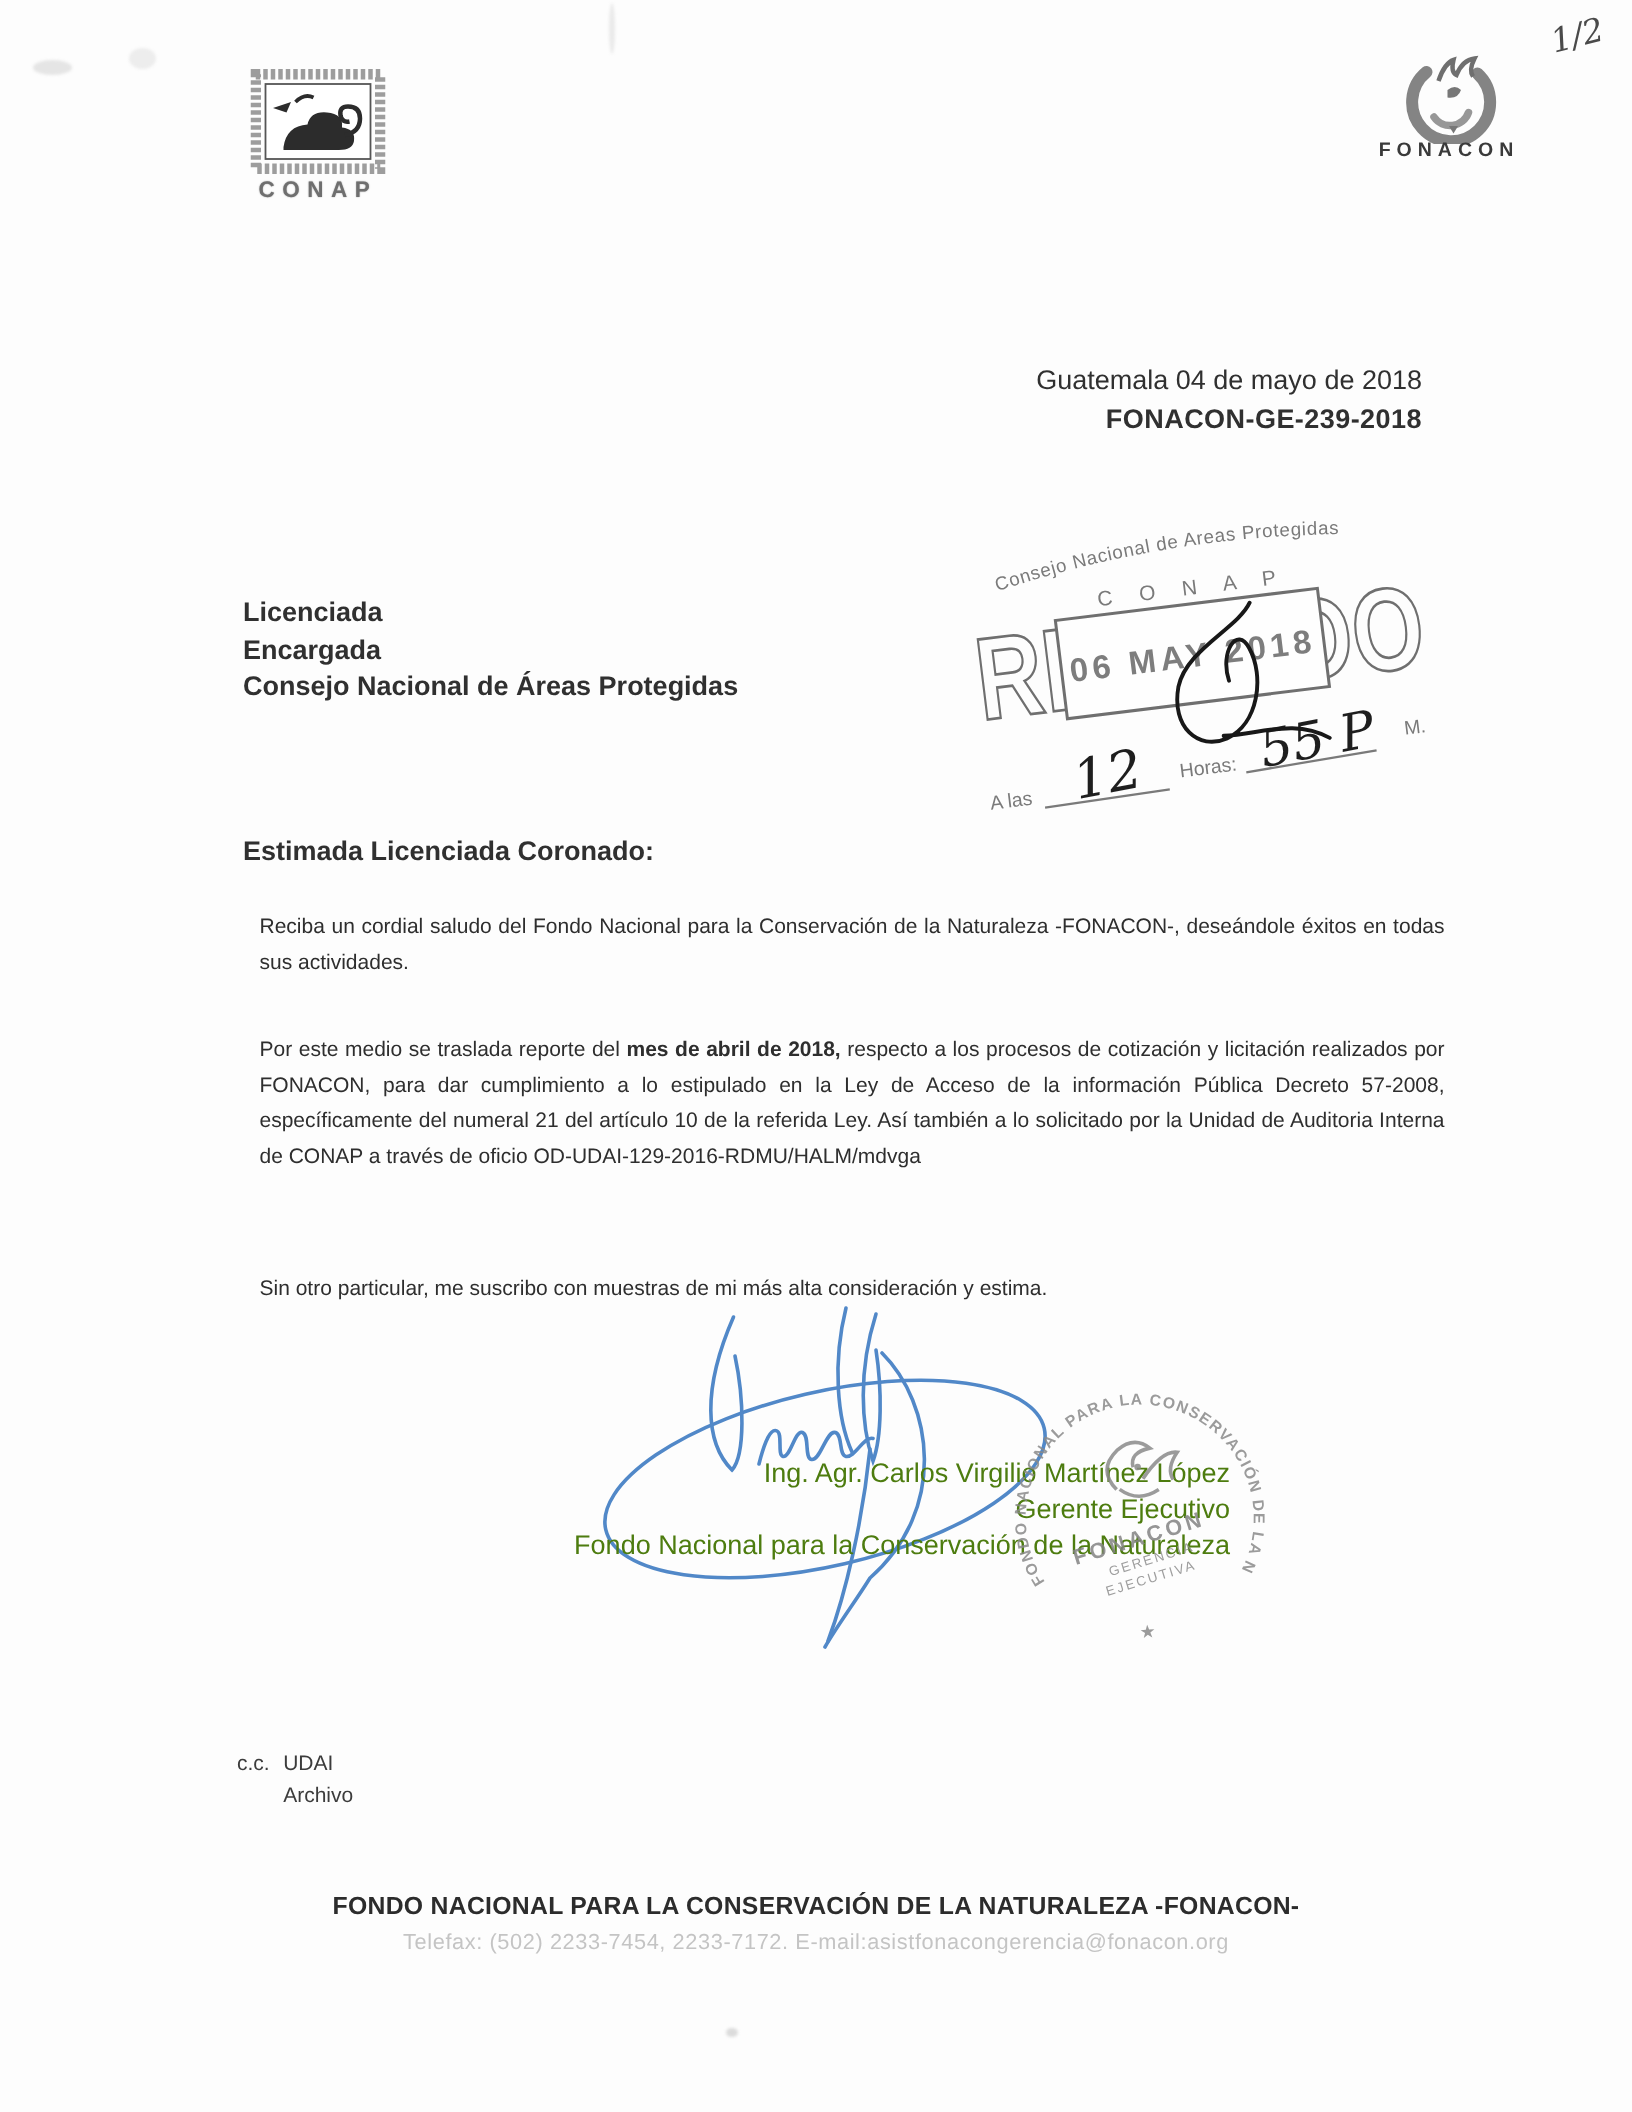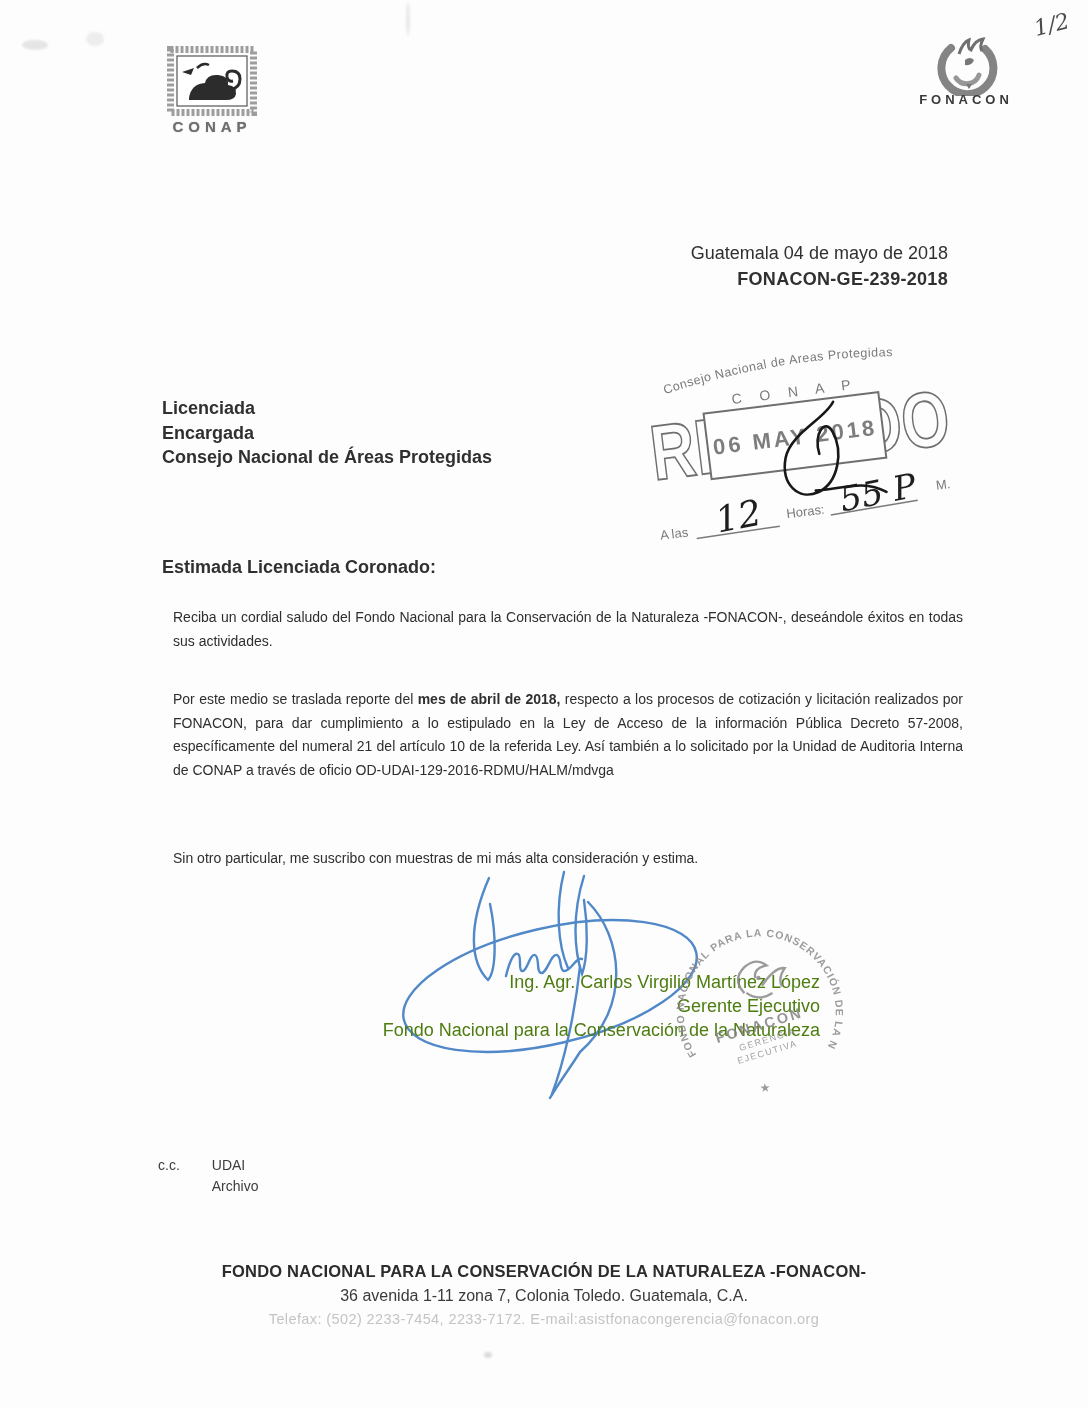--- a/index.html
+++ b/index.html
@@ -34,21 +34,21 @@
   .para2{top:688px;}
   .closing{top:847px; text-align:left;}
   .inline-bold{font-weight:bold;}
   
   .signature-ink{left:292px; top:866px; width:432px; height:244px;}
   .sig-block{left:280px; top:970px; width:540px; text-align:right;
     font-size:18px; line-height:24px; color:#4d7c0f;}
   .round-stamp{left:662px; top:920px; width:196px; height:190px; transform:rotate(-4deg);}
   
   .cc{left:158px; top:1155px; font-size:14px; color:#3c3c3c; line-height:21px;}
-  .cc-table{display:flex; gap:32px;}
+  .cc-table{display:flex; gap:9px;margin-top:10px;}
   .footer{left:0; right:0; top:1262px; text-align:center;}
   .footer .f1{font-weight:bold; font-size:16.5px; color:#2c2c2c; letter-spacing:.2px;}
   .footer .f2{font-size:16px; color:#3a3a3a; margin-top:6px;}
   .footer .f3{font-size:14.5px; color:#c4c4c4; margin-top:6px; letter-spacing:.4px;}
   
   .smudge{border-radius:50%; filter:blur(1px);}
 </style>
 </head>
 <body>
 
@@ -170,17 +170,16 @@
       <span>c.c.</span>
       <span>
         <div>UDAI</div>
         <div>Archivo</div>
       </span>
     </div>
   </div>
 
   <div class="abs footer">
     <div class="f1">FONDO NACIONAL PARA LA CONSERVACIÓN DE LA NATURALEZA -FONACON-</div>
-    <div class="f2">36 avenida 1-11 zona 7, Colonia Toledo. Guatemala, C.A.</div>
     <div class="f3">Telefax: (502) 2233-7454, 2233-7172. E-mail:asistfonacongerencia@fonacon.org</div>
   </div>
 
 </div>
 
 </body></html>

